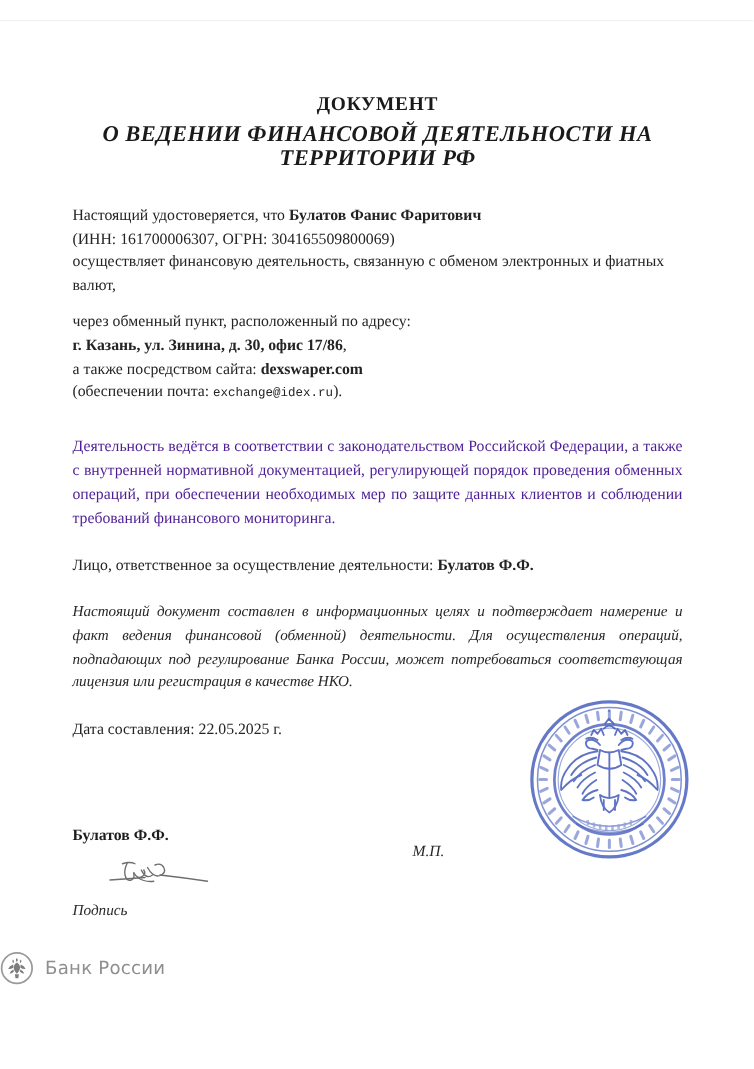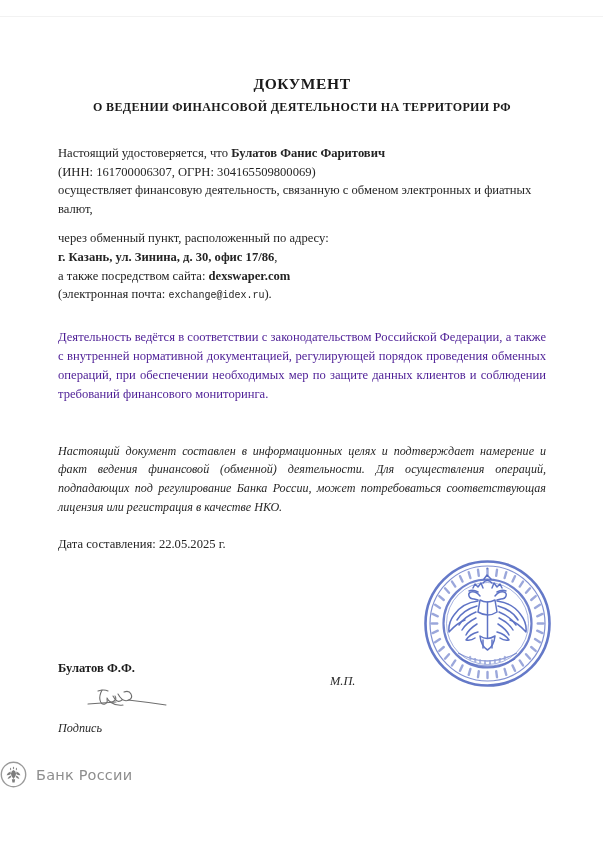--- a/index.html
+++ b/index.html
@@ -42,26 +42,27 @@
     text-align: center;
     padding-top: 58px;
   }
   .title-main {
     font-size: 15.5px;
     font-weight: bold;
     letter-spacing: 0.6px;
     line-height: 20px;
   }
   .title-sub {
-    font-size: 12px;
+    font-size: 18px;
     font-weight: bold;
     letter-spacing: 0.35px;
     line-height: 19px;
     margin-top: 4px;
     padding: 0 10px;
+    font-style: italic;
   }
 
   
   .body-block { margin-top: 27px; }
   .line {
     font-size: 12.6px;
     line-height: 18.6px;
     color: #242424;
   }
   .line .b { font-weight: bold; }
@@ -186,29 +187,33 @@
     <div>
       <div class="line">через обменный пункт, расположенный по адресу:</div>
       <div class="line">
         <span class="b">г. Казань, ул. Зинина, д. 30, офис 17/86</span><span>,</span>
       </div>
       <div class="line">
         <span>а также посредством сайта:</span>
         <span class="b">dexswaper.com</span>
       </div>
       <div class="line">
-        <span>(электронная почта:</span>
+        <span>(обеспечении почта:</span>
         <span class="mono">exchange@idex.ru</span><span>).</span>
       </div>
     </div>
 
     <div class="gap-lg"></div>
     <div class="para-justify">Деятельность ведётся в соответствии с законодательством Российской Федерации, а также с внутренней нормативной документацией, регулирующей порядок проведения обменных операций, при обеспечении необходимых мер по защите данных клиентов и соблюдении требований финансового мониторинга.</div>
 
     <div class="gap-md"></div>
+    <div class="line">
+      <span>Лицо, ответственное за осуществление деятельности:</span>
+      <span class="b">Булатов Ф.Ф.</span>
+    </div>
 
     <div class="gap-md"></div>
     <div class="para-italic">Настоящий документ составлен в информационных целях и подтверждает намерение и факт ведения финансовой (обменной) деятельности. Для осуществления операций, подпадающих под регулирование Банка России, может потребоваться соответствующая лицензия или регистрация в качестве НКО.</div>
 
     <div class="gap-md"></div>
     <div class="date-line">
       <span>Дата составления:</span>
       <span class="b">22.05.2025 г.</span>
     </div>
   </div>

